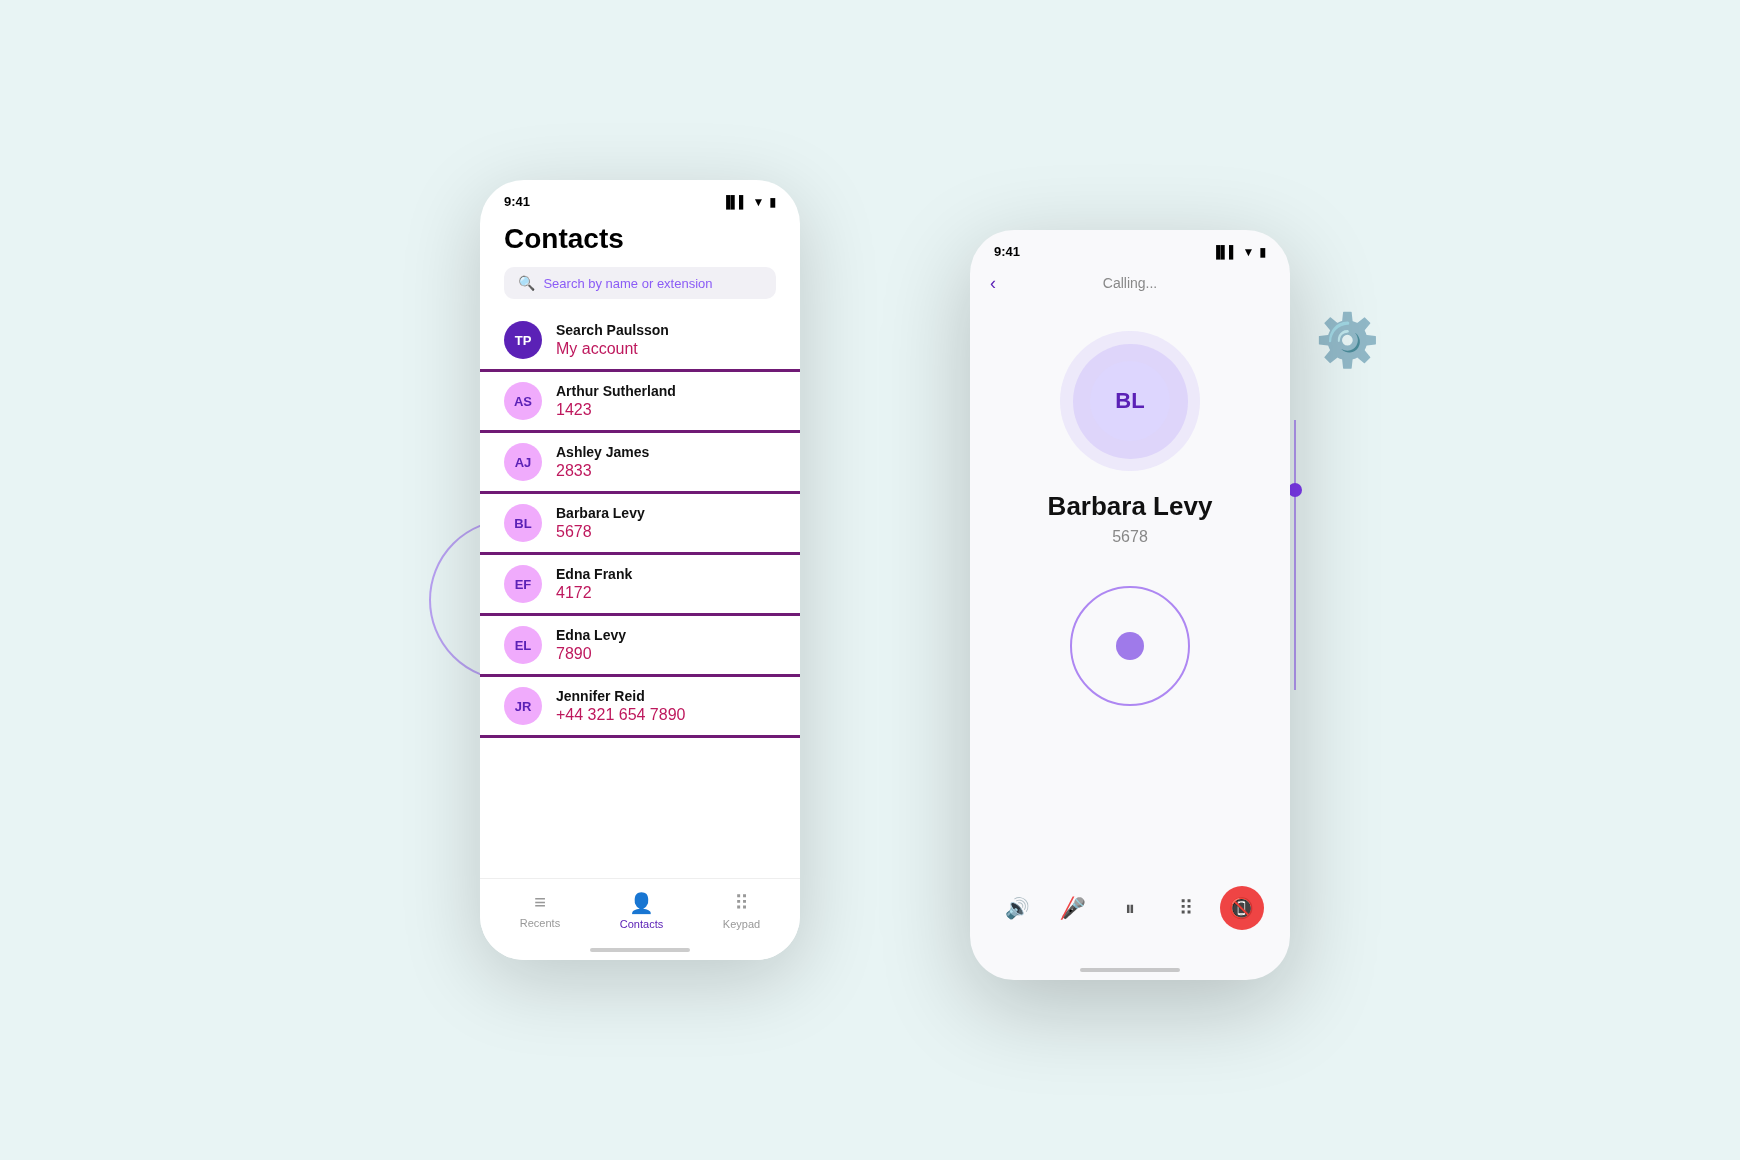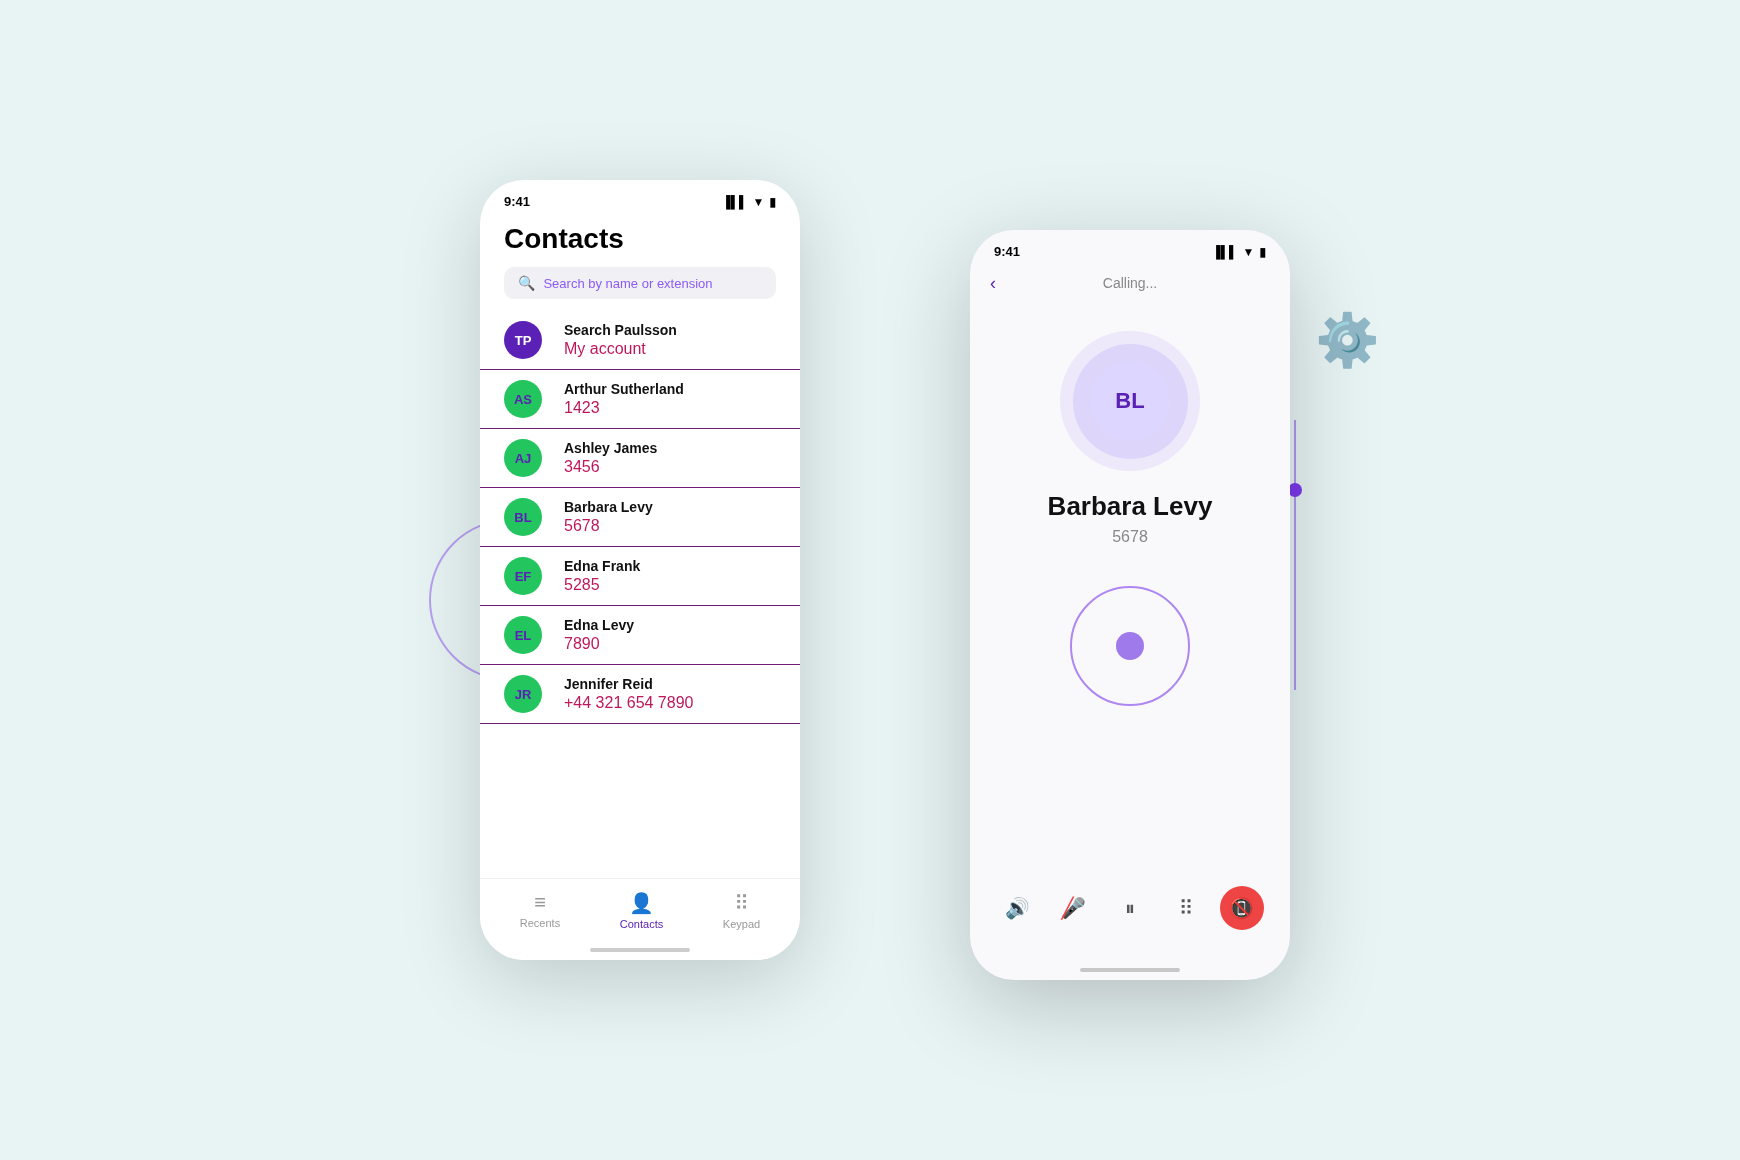--- a/index.html
+++ b/index.html
@@ -107,43 +107,43 @@
 
     .contact-list {
       padding: 0 0;
       overflow: hidden;
     }
 
     .contact-item {
       display: flex;
       align-items: center;
       padding: 10px 24px;
-      border-bottom: 1px solid #701a75;
-      gap: 22px;
+      border-bottom: 3px solid #701a75;
+      gap: 14px;
     }
 
     .avatar {
       width: 38px;
       height: 38px;
       border-radius: 50%;
       display: flex;
       align-items: center;
       justify-content: center;
       font-size: 13px;
       font-weight: 600;
       flex-shrink: 0;
     }
 
     .avatar-purple-dark {
       background: #5b21b6;
       color: white;
     }
 
     .avatar-purple-light {
-      background: #22c55e;
+      background: #f0abfc;
       color: #5b21b6;
     }
 
     .contact-info {
       flex: 1;
     }
 
     .contact-name {
       font-size: 14px;
       font-weight: 600;
@@ -405,38 +405,38 @@
         <div class="contact-info">
           <div class="contact-name">Arthur Sutherland</div>
           <div class="contact-ext">1423</div>
         </div>
       </div>
 
       <div class="contact-item">
         <div class="avatar avatar-purple-light">AJ</div>
         <div class="contact-info">
           <div class="contact-name">Ashley James</div>
-          <div class="contact-ext">3456</div>
+          <div class="contact-ext">2833</div>
         </div>
       </div>
 
 
       <div class="contact-item">
         <div class="avatar avatar-purple-light">BL</div>
         <div class="contact-info">
           <div class="contact-name">Barbara Levy</div>
           <div class="contact-ext">5678</div>
         </div>
       </div>
 
       <div class="contact-item">
         <div class="avatar avatar-purple-light">EF</div>
         <div class="contact-info">
           <div class="contact-name">Edna Frank</div>
-          <div class="contact-ext">5285</div>
+          <div class="contact-ext">4172</div>
         </div>
       </div>
 
       <div class="contact-item">
         <div class="avatar avatar-purple-light">EL</div>
         <div class="contact-info">
           <div class="contact-name">Edna Levy</div>
           <div class="contact-ext">7890</div>
         </div>
       </div>

